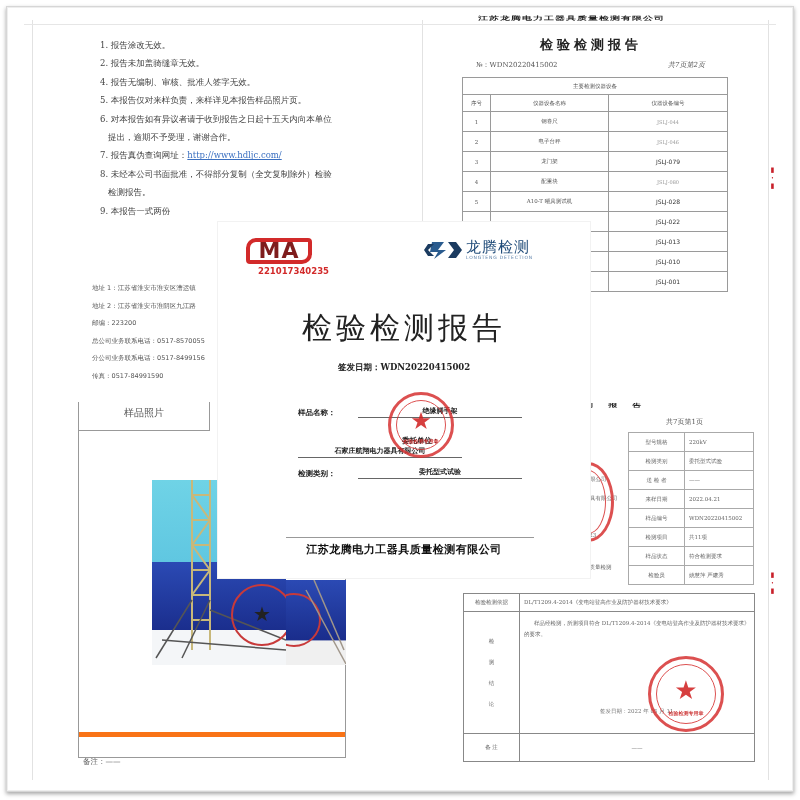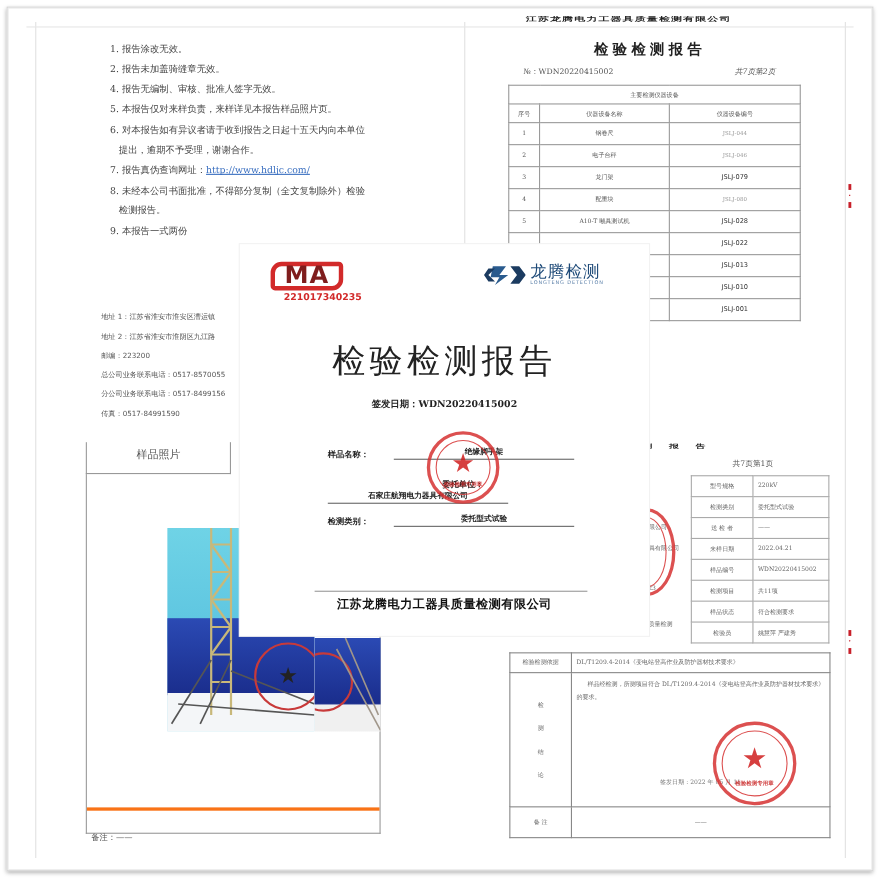--- a/index.html
+++ b/index.html
@@ -39,21 +39,21 @@
   
   .cover {
     position: absolute; left: 218px; top: 222px; width: 372px; height: 356px;
     background: #fff; box-shadow: 0 0 0 1px #f2f2f2;
   }
   .cma { position: absolute; left: 22px; top: 10px; width: 76px; }
   .cma-box { width: 66px; height: 26px; border: 4px solid #d22a2a; border-radius: 10px 4px 10px 4px; position: relative; margin-left: 6px; margin-top: 6px; }
   .cma-text { position: absolute; left: 0; right: 0; top: -4px; text-align: center; color: #7f1d1d; font-family: "DejaVu Sans", sans-serif; font-weight: bold; font-size: 22px; letter-spacing: 1px; }
   .cma-no { font-family: "DejaVu Sans", sans-serif; color: #d22a2a; font-size: 8.5px; font-weight: bold; margin-top: 2px; margin-left: 18px; letter-spacing: 0; }
 
-  .lt-logo { position: absolute; left: 222px; top: 18px; display: flex; align-items: center; }
+  .lt-logo { position: absolute; left: 206px; top: 18px; display: flex; align-items: center; }
   .lt-mark { width: 38px; height: 20px; position: relative; }
   .lt-name { margin-left: 4px; }
   .lt-cn { font-family: "DejaVu Sans", sans-serif; font-size: 15px; color: #1e4a78; letter-spacing: 1px; line-height: 15px; }
   .lt-en { font-family: "DejaVu Sans", sans-serif; font-size: 4.5px; color: #5a7fa8; letter-spacing: 0.8px; }
 
   .cover-title { position: absolute; left: 0; right: 0; top: 86px; text-align: center; font-size: 30px; letter-spacing: 4px; color: #222; font-weight: normal; }
   .cover-no { position: absolute; left: 0; right: 0; top: 140px; text-align: center; font-size: 8.5px; font-weight: bold; color: #222; }
 
   .field { position: absolute; left: 80px; font-size: 7.5px; font-weight: bold; color: #222; display: flex; align-items: flex-end; }
   .field .lbl { width: 60px; }
@@ -65,21 +65,21 @@
   .seal .band { position: absolute; left: 50%; bottom: 18%; transform: translateX(-50%); color: #c82020; font-size: 5px; font-weight: bold; white-space: nowrap; font-family: "DejaVu Sans", sans-serif; }
 
   .cover-rule { position: absolute; left: 68px; top: 315px; width: 248px; height: 1px; background: #999; }
   .cover-company { position: absolute; left: 0; right: 0; top: 320px; text-align: center; font-size: 11px; font-weight: bold; color: #111; font-family: "DejaVu Sans", sans-serif; letter-spacing: 0.5px; }
 
   
   .photo-page { position: absolute; left: 78px; top: 402px; width: 270px; height: 356px; }
   .photo-title-box { position: absolute; left: 0; top: 0; width: 132px; height: 29px; border-left: 1px solid #999; border-right: 1px solid #999; border-bottom: 1px solid #999; }
   .photo-title { position: absolute; left: 0; right: 0; top: 4px; text-align: center; font-size: 10px; color: #555; }
   .photo-frame { position: absolute; left: 0; top: 29px; width: 268px; height: 327px; border-left: 1px solid #999; border-right: 1px solid #999; border-bottom: 1px solid #999; }
-  .photo-note { position: absolute; left: 0; bottom: 0; width: 100%; height: 20px; border-top: 3px solid #f97316; font-size: 7.5px; color: #555; padding: 20px 0 0 4px; }
+  .photo-note { position: absolute; left: 0; bottom: 0; width: 100%; height: 20px; border-top: 5px solid #f97316; font-size: 7.5px; color: #555; padding: 20px 0 0 4px; }
 
   .photo { position: absolute; left: 152px; top: 480px; width: 134px; height: 185px; overflow: hidden; }
   .photo-sky { position: absolute; inset: 0; background: linear-gradient(180deg, #6fd3e6 0%, #5cc4e0 55%, #a6dff0 60%); }
   .photo-bldg { position: absolute; left: 0; top: 82px; width: 100%; height: 70px; background: linear-gradient(180deg, #2b4ab4 0%, #1a2d8c 100%); }
   .photo-ground { position: absolute; left: 0; top: 150px; width: 100%; height: 35px; background: #f4f6f8; }
   .photo-ext { position: absolute; left: 286px; top: 580px; width: 60px; height: 85px; overflow: hidden; background: linear-gradient(180deg, #2b4ab4 0%, #1a2d8c 70%, #f0f0f0 72%); }
 
   
   .br-head { position: absolute; left: 584px; top: 402px; font-size: 9px; font-weight: bold; letter-spacing: 6px; color: #222; transform: scaleY(0.55); transform-origin: top left; }
   .br-page { position: absolute; left: 666px; top: 417px; font-size: 7px; color: #555; }

